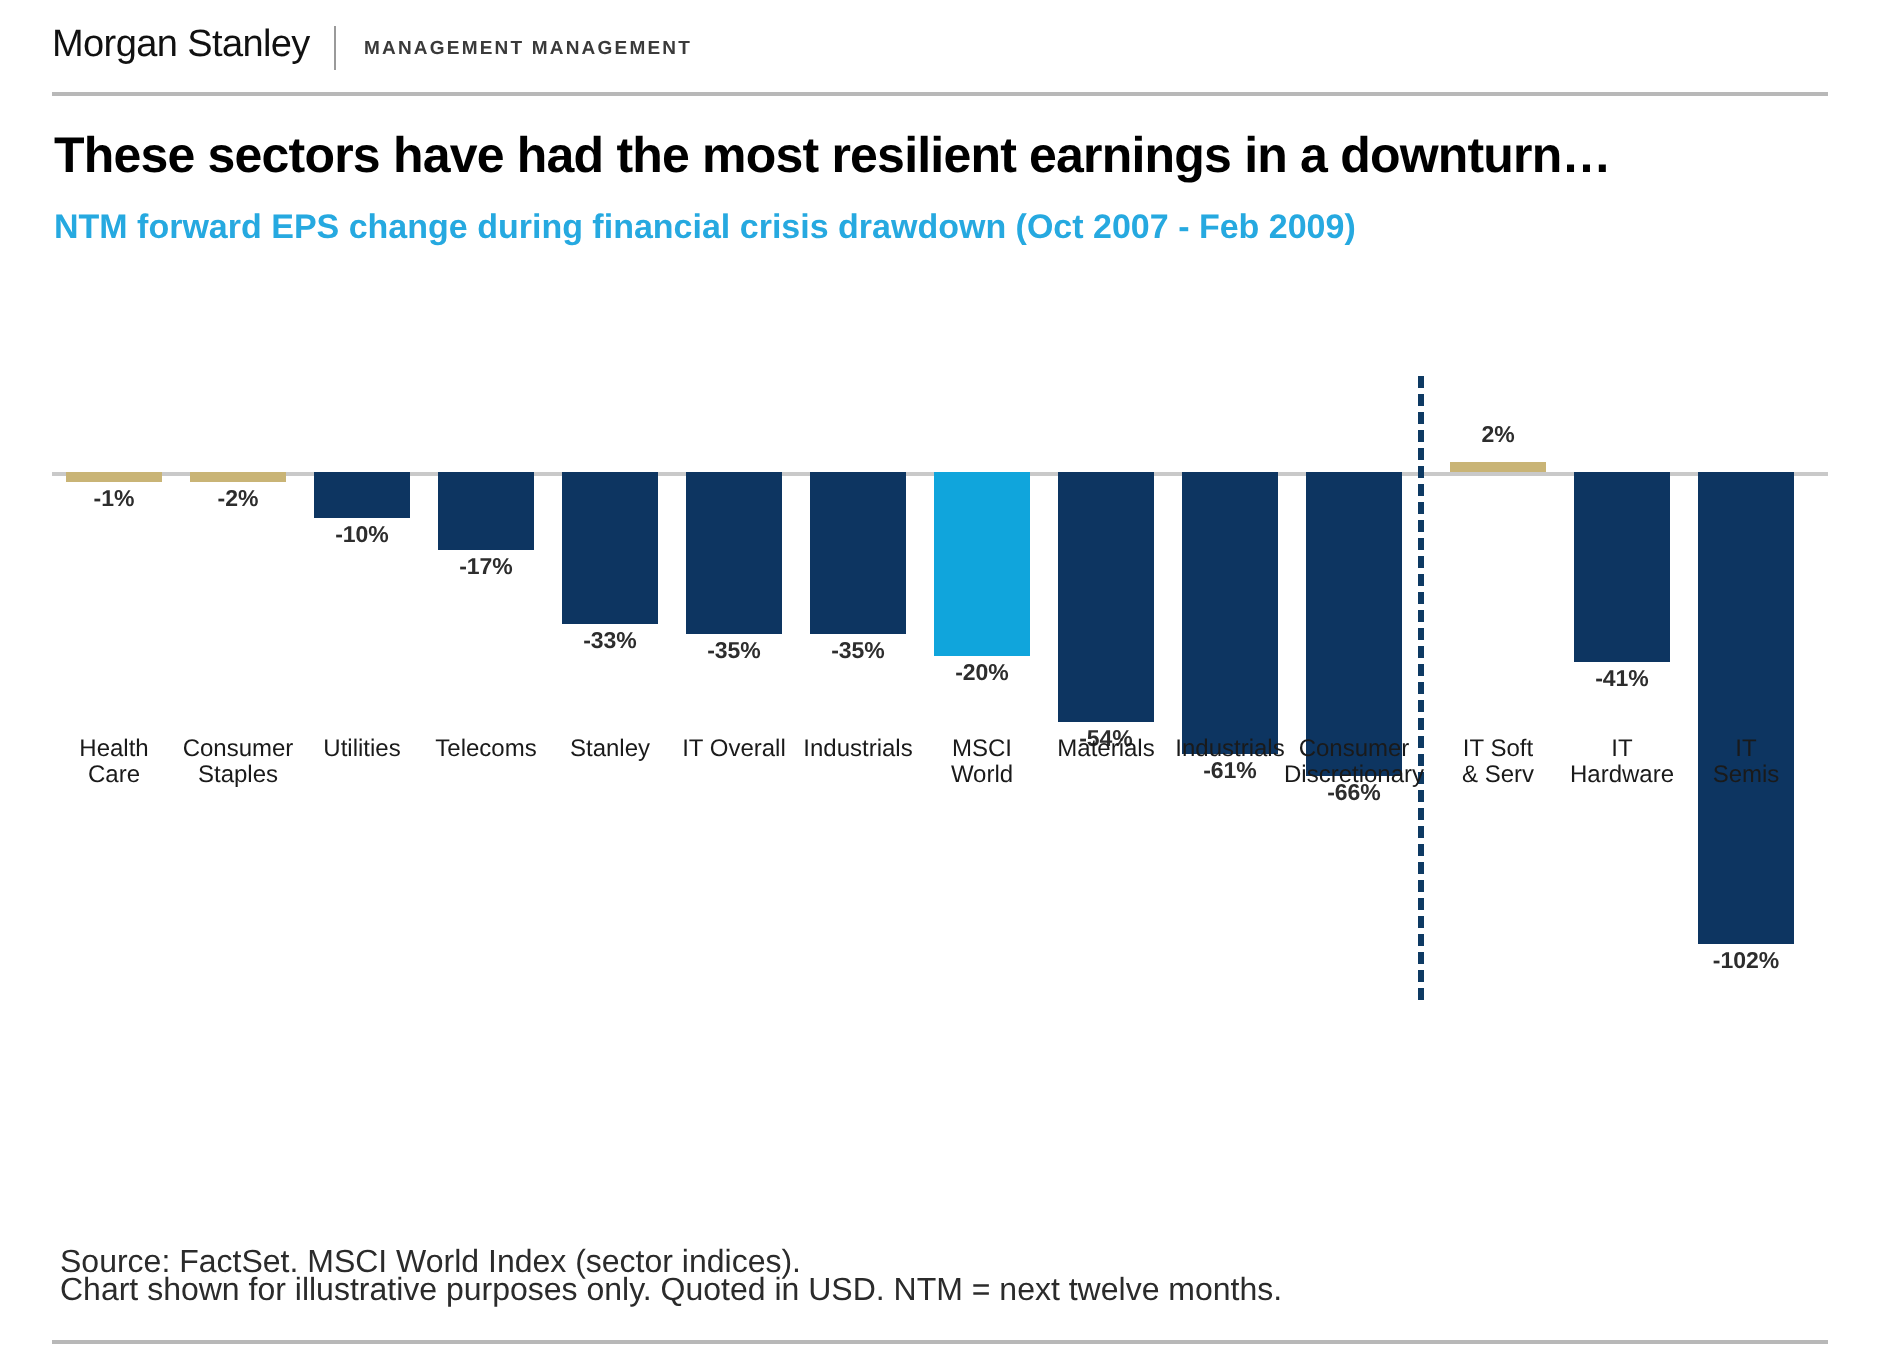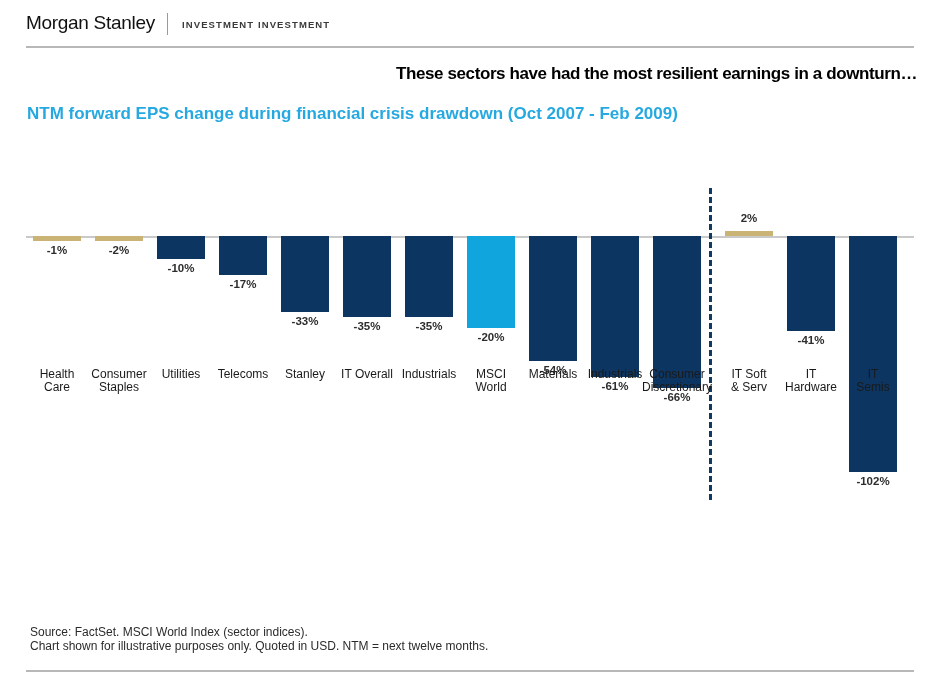--- a/index.html
+++ b/index.html
@@ -51,26 +51,25 @@
     left: 26px; top: 46px;
     width: 888px; height: 2px;
     background: #b8b8b8;
   }
 
   
   #page-title {
     position: absolute;
     left: 27px; top: 64px;
     width: 890px;
-    font-size: 17px;
+    font-size: 25px;
     font-weight: 700;
     letter-spacing: -0.4px;
     color: #000000;
     white-space: nowrap;
-    text-align: right;
   }
   #page-subtitle {
     position: absolute;
     left: 27px; top: 104px;
     width: 890px;
     font-size: 17px;
     font-weight: 700;
     color: #26A9E0;
     white-space: nowrap;
   }
@@ -123,39 +122,39 @@
     font-size: 12px;
     font-weight: 400;
     line-height: 13px;
     color: #1a1a1a;
   }
 
   
   #footnote {
     position: absolute;
     left: 30px; top: 625px;
-    font-size: 12px;
+    font-size: 16px;
     line-height: 14px;
     color: #2b2b2b;
     white-space: pre-line;
   }
   #footer-rule {
     position: absolute;
     left: 26px; top: 670px;
     width: 888px; height: 2px;
     background: #b8b8b8;
   }
 </style>
 </head>
 <body>
 
 <div id="brand-header">
   <div id="brand-logo">Morgan Stanley</div>
   <div id="brand-divider"></div>
-  <div id="brand-subtitle">INVESTMENT INVESTMENT</div>
+  <div id="brand-subtitle">MANAGEMENT MANAGEMENT</div>
   <div id="header-rule"></div>
 </div>
 
 <div id="page-title">These sectors have had the most resilient earnings in a downturn…</div>
 <div id="page-subtitle">NTM forward EPS change during financial crisis drawdown (Oct 2007 - Feb 2009)</div>
 
 <div id="chart-area">
   <div id="zero-axis-line"></div>
   <div id="category-divider-line" style="left: 709px;"></div>
   <div id="bars-container">

